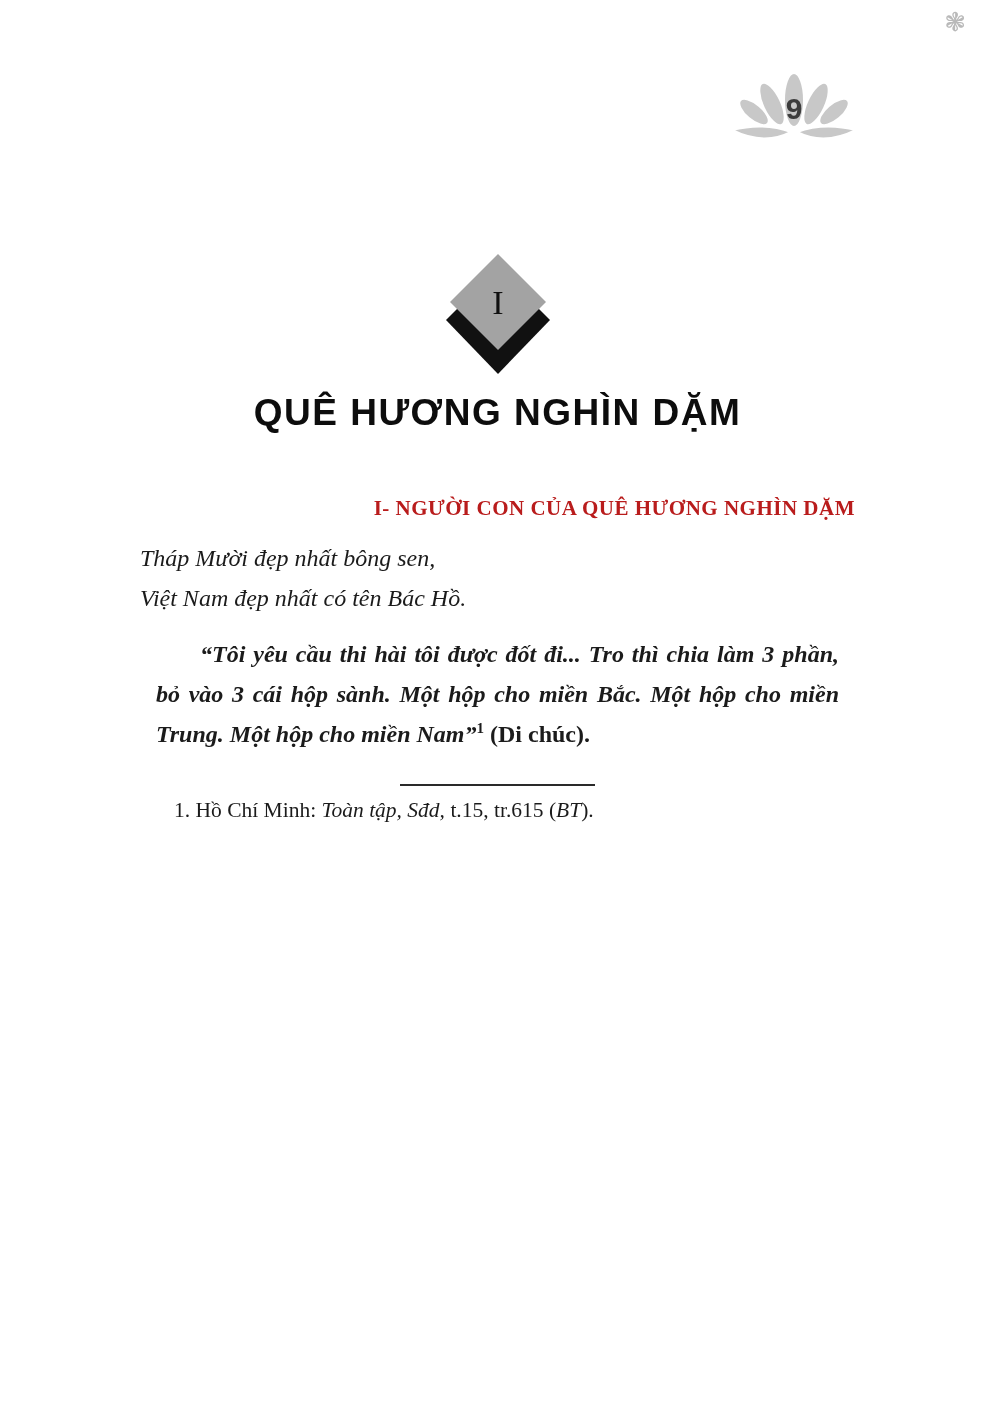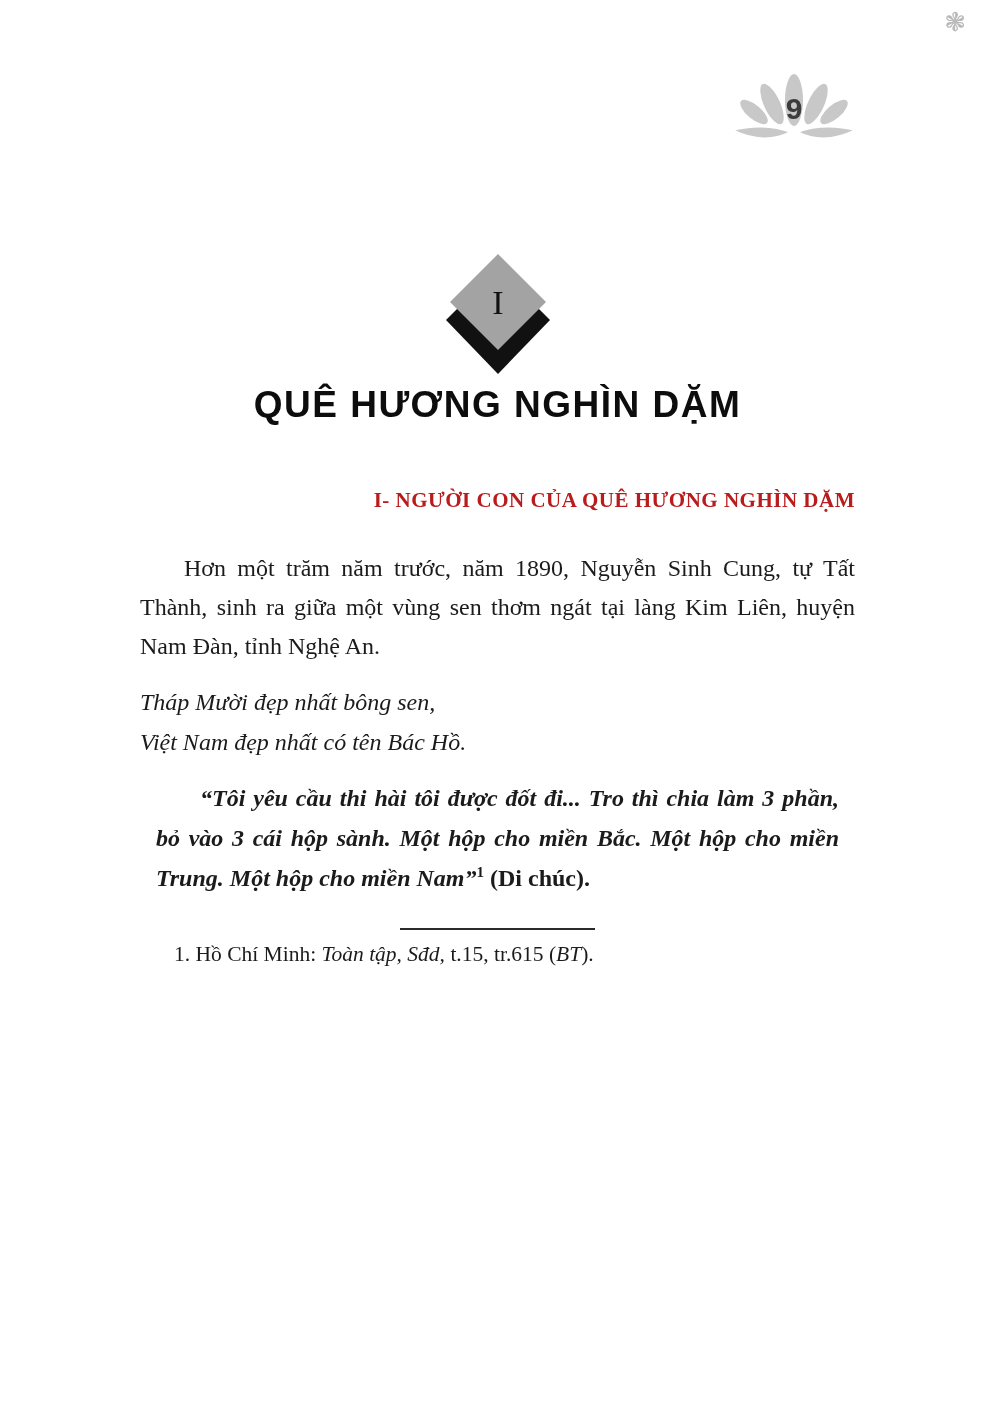--- a/index.html
+++ b/index.html
@@ -33,21 +33,21 @@
   }
   .content {
     padding: 250px 145px 0 140px; 
   }
   .chapter-mark {
     width: 120px;
     margin: 0 auto;
     display: block;
   }
   .chapter-title {
-    margin-top: 6px;
+    margin-top: 14px;
     text-align: center;
     font-family: "Liberation Sans", sans-serif;
     font-weight: 800;
     font-size: 37px;
     letter-spacing: 1.5px;
     color: #0d0d0d;
   }
   .section-heading {
     margin-top: 62px;
     text-align: right;
@@ -126,21 +126,20 @@
     <svg class="chapter-mark" width="120" height="128" viewBox="0 0 120 128">
       <polygon points="60,18 112,70 60,124 8,70" fill="#111111"></polygon>
       <polygon points="60,4 108,52 60,100 12,52" fill="#a3a3a3"></polygon>
       <text x="60" y="64" text-anchor="middle" font-family="Liberation Serif, serif" font-size="34" fill="#101010">I</text>
     </svg>
 
     <h1 class="chapter-title">QUÊ HƯƠNG NGHÌN DẶM</h1>
 
     <h2 class="section-heading">I- NGƯỜI CON CỦA QUÊ HƯƠNG NGHÌN DẶM</h2>
 
-    <p class="body-para first-para">Hơn một trăm năm trước, năm 1890, Nguyễn Sinh Cung, tự Tất Thành, sinh ra giữa một vùng sen thơm ngát tại làng Kim Liên, huyện Nam Đàn, tỉnh Nghệ An.</p>
 
 
     <div class="verse">
       <div>Tháp Mười đẹp nhất bông sen,</div>
       <div>Việt Nam đẹp nhất có tên Bác Hồ.</div>
     </div>
 
 
     <p class="quote-para"><span>“Tôi yêu cầu thi hài tôi được đốt đi... Tro thì chia làm 3 phần, bỏ vào 3 cái hộp sành. Một hộp cho miền Bắc. Một hộp cho miền Trung. Một hộp cho miền Nam”</span><sup>1</sup><span class="quote-suffix"> (Di chúc).</span></p>
 

